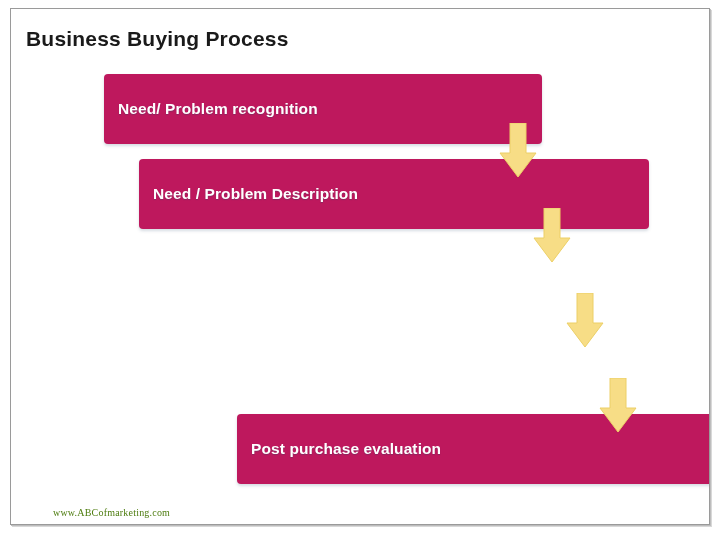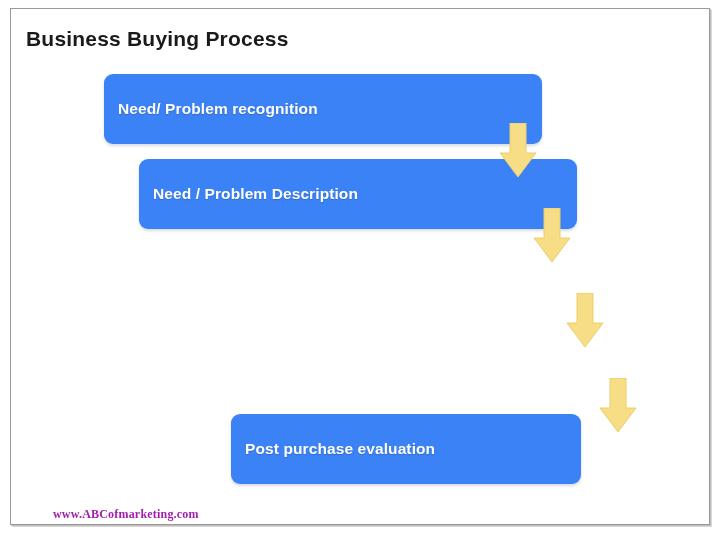--- a/index.html
+++ b/index.html
@@ -37,22 +37,22 @@
     color: #1a1a1a;
     letter-spacing: 0.2px;
     white-space: nowrap;
     font-family: "Liberation Sans", sans-serif;
   }
 
   
   .step-box {
     position: absolute;
     height: 70px;
-    border-radius: 9px;
-    background: #3b82f6;
+    border-radius: 4px;
+    background: #be185d;
     box-shadow: 0 2px 3px rgba(120,140,160,0.30);
   }
   .step-label {
     position: absolute;
     left: 14px;
     top: 50%;
     transform: translateY(-50%);
     font-size: 15.5px;
     font-weight: bold;
     color: #ffffff;
@@ -68,46 +68,46 @@
     width: 40px;
     height: 56px;
   }
   .connector-arrow svg { display: block; }
 
   
   #footer-url {
     position: absolute;
     left: 42px;
     top: 498px;
-    font-size: 12px;
-    font-weight: bold;
-    color: #a21caf;
+    font-size: 10px;
+    font-weight: normal;
+    color: #4d7c0f;
     font-family: "Liberation Serif", serif;
     letter-spacing: 0.2px;
     white-space: nowrap;
   }
 </style>
 </head>
 <body>
 
 <div id="slide-frame">
 
   <div id="slide-title">Business Buying Process</div>
 
   <div class="step-box" style="left:93px; top:65px; width:438px;">
     <span class="step-label">Need/ Problem recognition</span>
   </div>
 
-  <div class="step-box" style="left:128px; top:150px; width:438px;text-align:center;">
+  <div class="step-box" style="left:128px; top:150px; width:510px;text-align:center;">
     <span class="step-label">Need / Problem Description</span>
   </div>
 
 
 
-  <div class="step-box" style="left:220px; top:405px; width:350px;">
+  <div class="step-box" style="left:226px; top:405px; width:438px;padding-left:43px;">
     <span class="step-label">Post purchase evaluation</span>
   </div>
 
   <div class="connector-arrow" style="left:487px; top:114px;">
     <svg width="40" height="56" viewBox="0 0 40 56">
       <polygon points="12,0 28,0 28,30 38,30 20,54 2,30 12,30" fill="#f7dd86" stroke="#eccf66" stroke-width="1"></polygon>
     </svg>
   </div>
 
   <div class="connector-arrow" style="left:521px; top:199px;">

